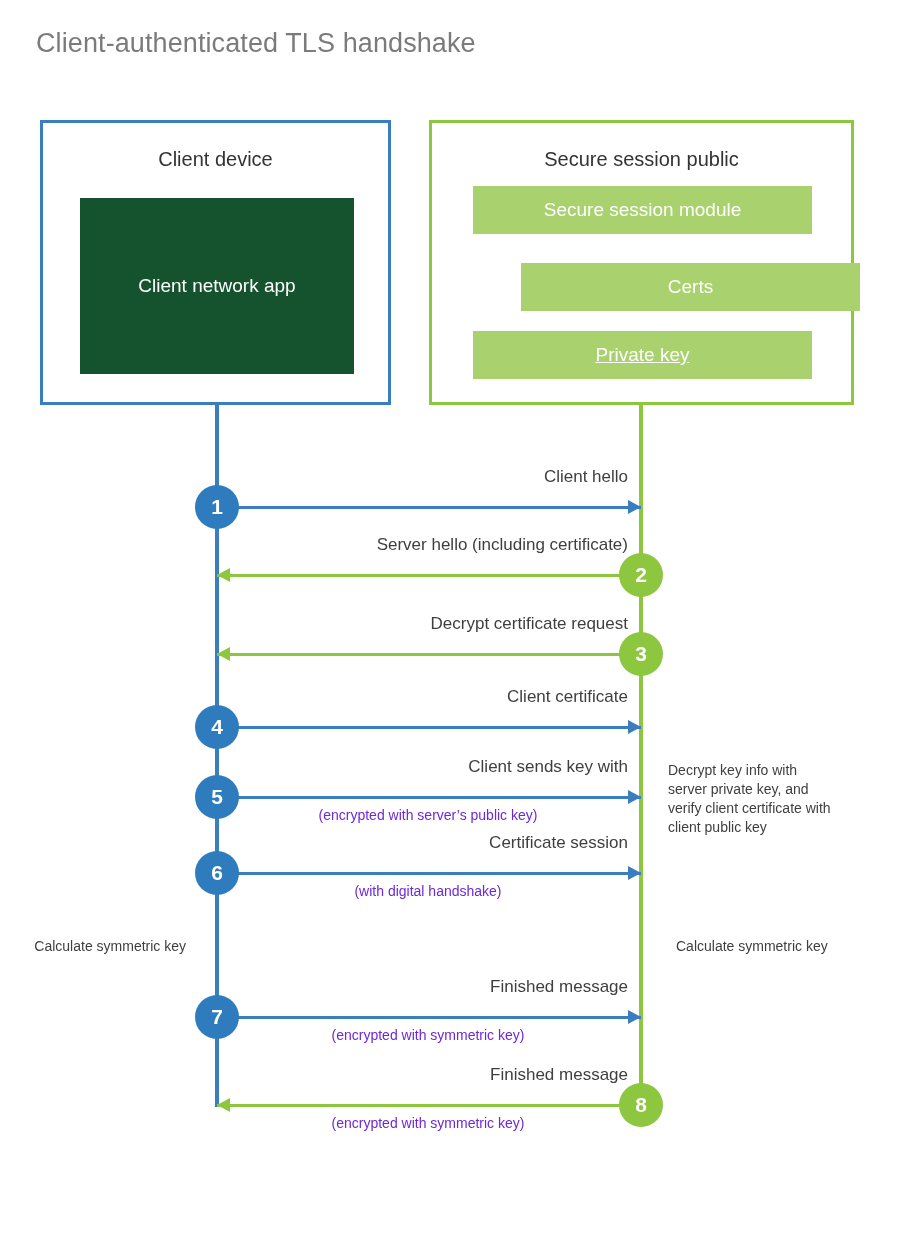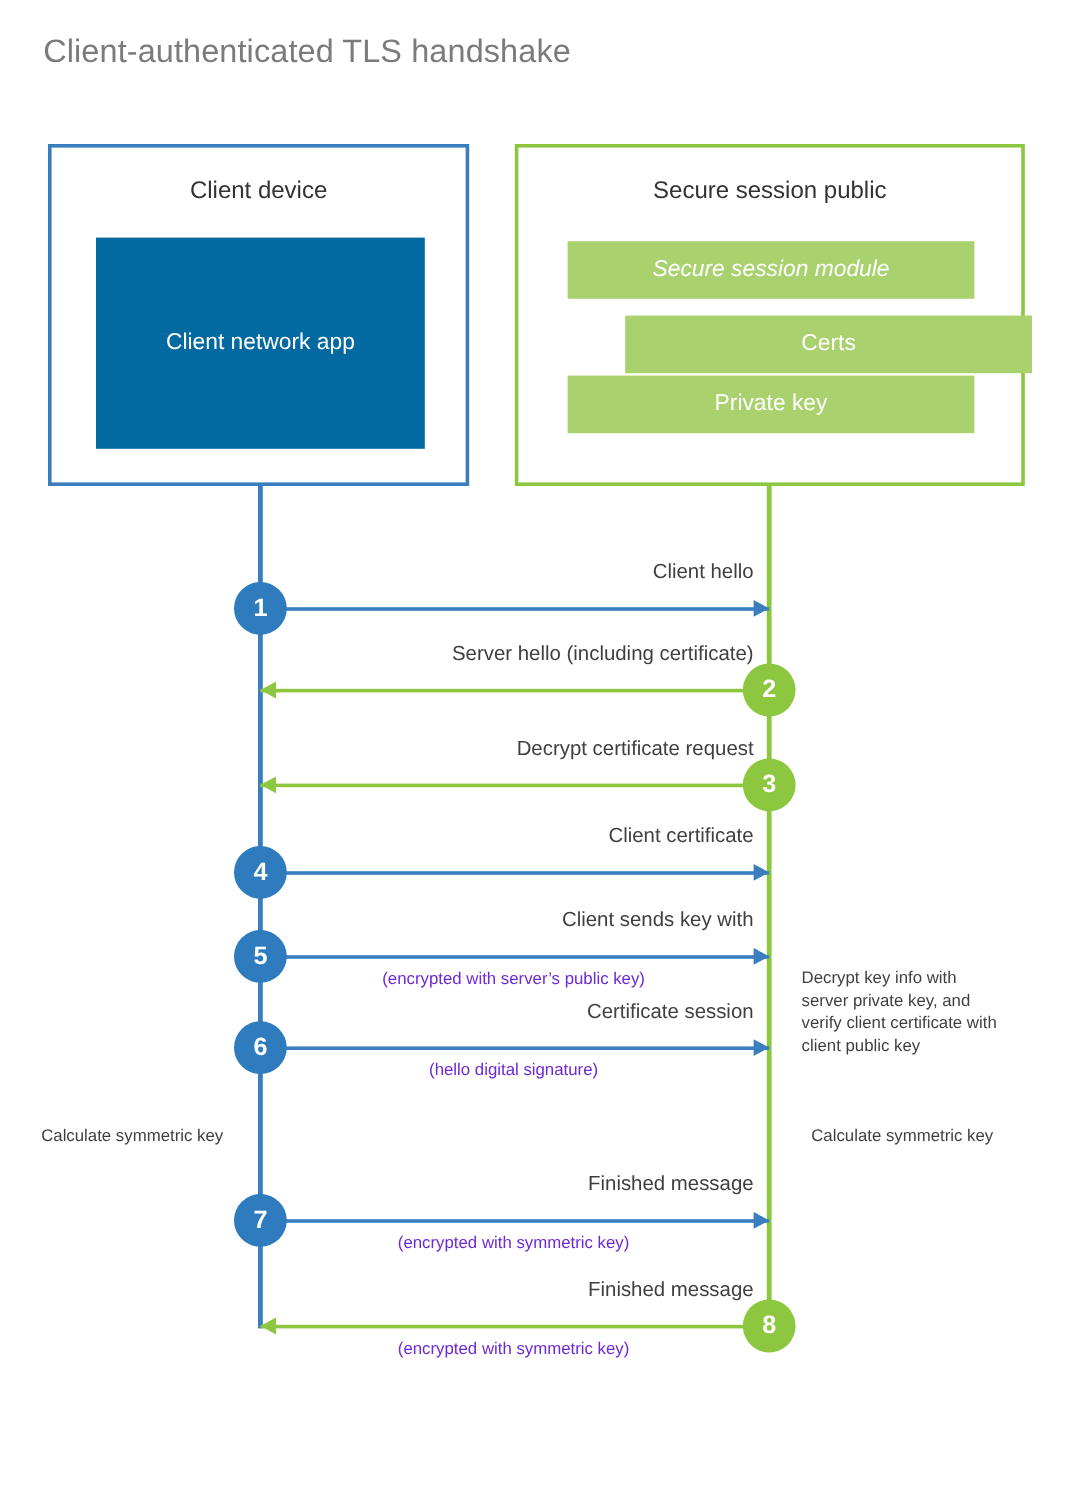--- a/index.html
+++ b/index.html
@@ -57,21 +57,21 @@
     font-weight: normal;
     color: #333333;
   }
 
   #client-app {
     position: absolute;
     left: 37px;
     top: 75px;
     width: 274px;
     height: 176px;
-    background: #0369a1;
+    background: #14532d;
     color: #ffffff;
     font-size: 19px;
     display: flex;
     align-items: center;
     justify-content: center;
     text-align: center;
     line-height: 1.35;
   }
 
   .server-bar {
@@ -80,23 +80,23 @@
     width: 339px;
     height: 48px;
     background: #a9d26f;
     color: #ffffff;
     font-size: 19px;
     display: flex;
     align-items: center;
     justify-content: center;
     text-align: center;
   }
-  #server-bar-0 { top: 78px; font-style: italic; }
+  #server-bar-0 { top: 63px; }
   #server-bar-1 { top: 140px; margin-left: 48px; }
-  #server-bar-2 { top: 190px; }
+  #server-bar-2 { top: 208px; text-decoration: underline; }
 
   
   .lifeline {
     position: absolute;
     width: 4px;
   }
   #client-lifeline {
     left: 215px;
     top: 404px;
     height: 703px;
@@ -174,21 +174,21 @@
 
   
   .annotation {
     position: absolute;
     font-size: 14px;
     line-height: 1.35;
     color: #3f3f3f;
   }
   #annotation-server-decrypt {
     left: 668px;
-    top: 805px;
+    top: 761px;
     width: 170px;
     text-align: left;
   }
   #annotation-client-calc {
     left: 26px;
     top: 937px;
     width: 160px;
     text-align: right;
   }
   #annotation-server-calc {
@@ -247,21 +247,21 @@
       <div class="msg-line blue" style="left: 217px; width: 424px;"></div>
       <div class="msg-arrow right blue" style="left: 628px;"></div>
       <div class="msg-label">Client sends key with</div>
       <div class="msg-sublabel">(encrypted with server’s public key)</div>
       <div class="step-badge blue" style="left: 195px; top: -22px;">5</div>
     </div>
     <div class="message" style="top: 873px;">
       <div class="msg-line blue" style="left: 217px; width: 424px;"></div>
       <div class="msg-arrow right blue" style="left: 628px;"></div>
       <div class="msg-label">Certificate session</div>
-      <div class="msg-sublabel">(hello digital signature)</div>
+      <div class="msg-sublabel">(with digital handshake)</div>
       <div class="step-badge blue" style="left: 195px; top: -22px;">6</div>
     </div>
     <div class="message" style="top: 1017px;">
       <div class="msg-line blue" style="left: 217px; width: 424px;"></div>
       <div class="msg-arrow right blue" style="left: 628px;"></div>
       <div class="msg-label">Finished message</div>
       <div class="msg-sublabel">(encrypted with symmetric key)</div>
       <div class="step-badge blue" style="left: 195px; top: -22px;">7</div>
     </div>
     <div class="message" style="top: 1105px;">

